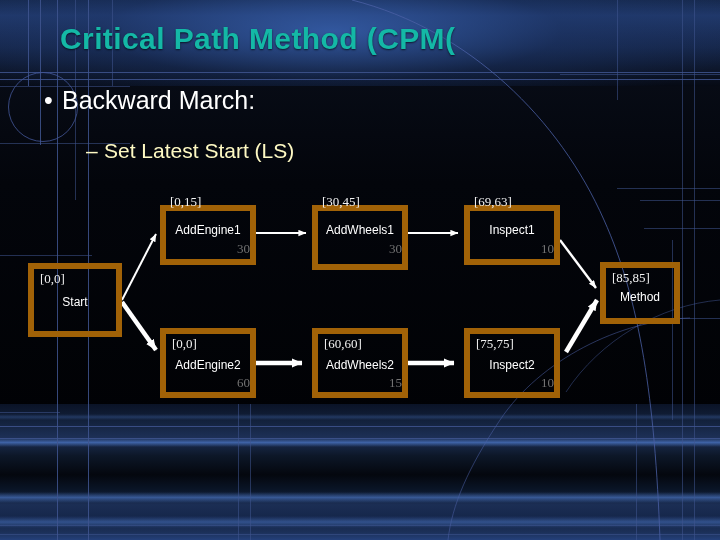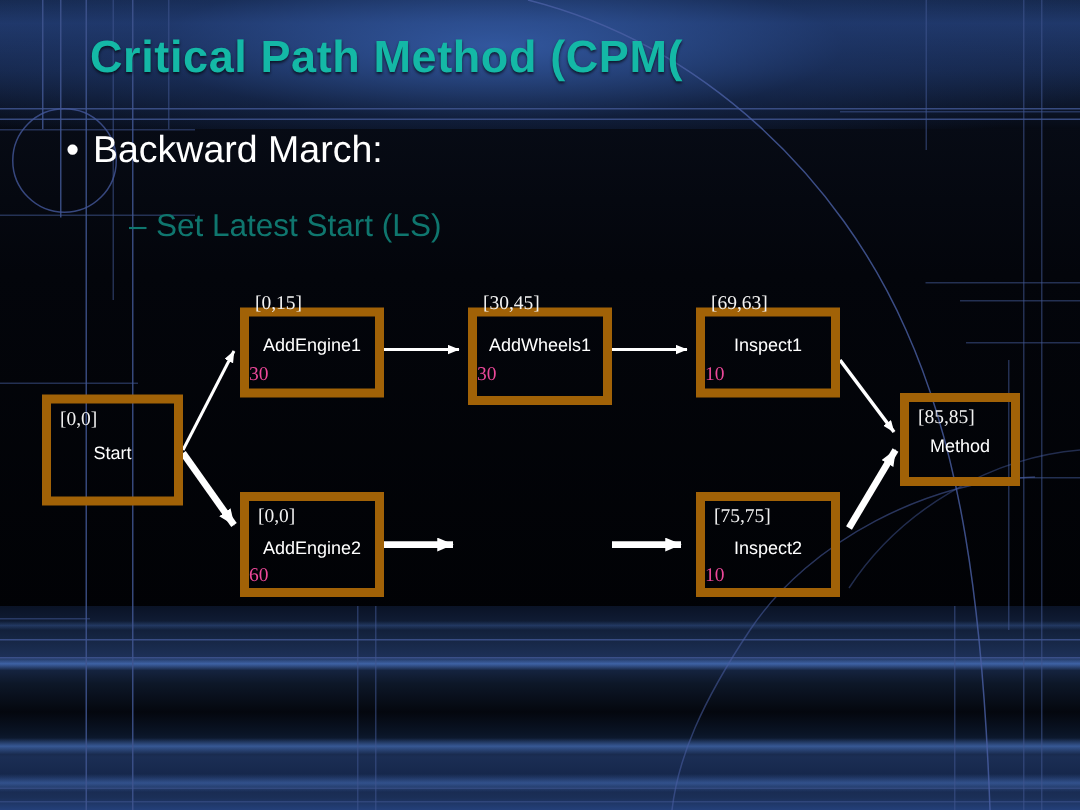--- a/index.html
+++ b/index.html
@@ -110,21 +110,21 @@
   .bullet-l1 .dot {
     display: inline-block;
     width: 18px;
     font-size: 25px;
   }
   .bullet-l2 {
     position: absolute;
     left: 86px;
     top: 139px;
     font-size: 21px;
-    color: #0f766e;
+    color: #fef9c3;
     white-space: nowrap;
   }
   .bullet-l2 .dash {
     display: inline-block;
     width: 18px;
   }
 
   
   #diagram {
     position: absolute;
@@ -154,24 +154,24 @@
     text-align: center;
     font-size: 12px;
     color: #ffffff;
     white-space: nowrap;
   }
   .node .dur {
     position: absolute;
     left: 0;
     right: 0;
     top: 41px;
-    text-align: left;
+    text-align: right;
     font-family: "Liberation Serif", serif;
     font-size: 13px;
-    color: #ec4899;
+    color: #737373;
   }
   .node.terminal .nm { top: 26px; }
 
   
   .node.label-above .bracket {
     top: -17px;
     left: 4px;
   }
 
   svg#edges {
@@ -295,20 +295,25 @@
       <span class="nm" style="top:12px;">Inspect1</span>
       <span class="dur" style="top:30px;">10</span>
     </div>
 
     <div class="node" style="left:160px; top:328px; width:96px; height:70px;">
       <span class="bracket">[0,0]</span>
       <span class="nm">AddEngine2</span>
       <span class="dur">60</span>
     </div>
 
+    <div class="node" style="left:312px; top:328px; width:96px; height:70px;">
+      <span class="bracket">[60,60]</span>
+      <span class="nm">AddWheels2</span>
+      <span class="dur">15</span>
+    </div>
 
     <div class="node" style="left:464px; top:328px; width:96px; height:70px;">
       <span class="bracket">[75,75]</span>
       <span class="nm">Inspect2</span>
       <span class="dur">10</span>
     </div>
 
     <div class="node terminal" style="left:600px; top:262px; width:80px; height:62px;">
       <span class="bracket">[85,85]</span>
       <span class="nm" style="top:22px;">Method</span>

